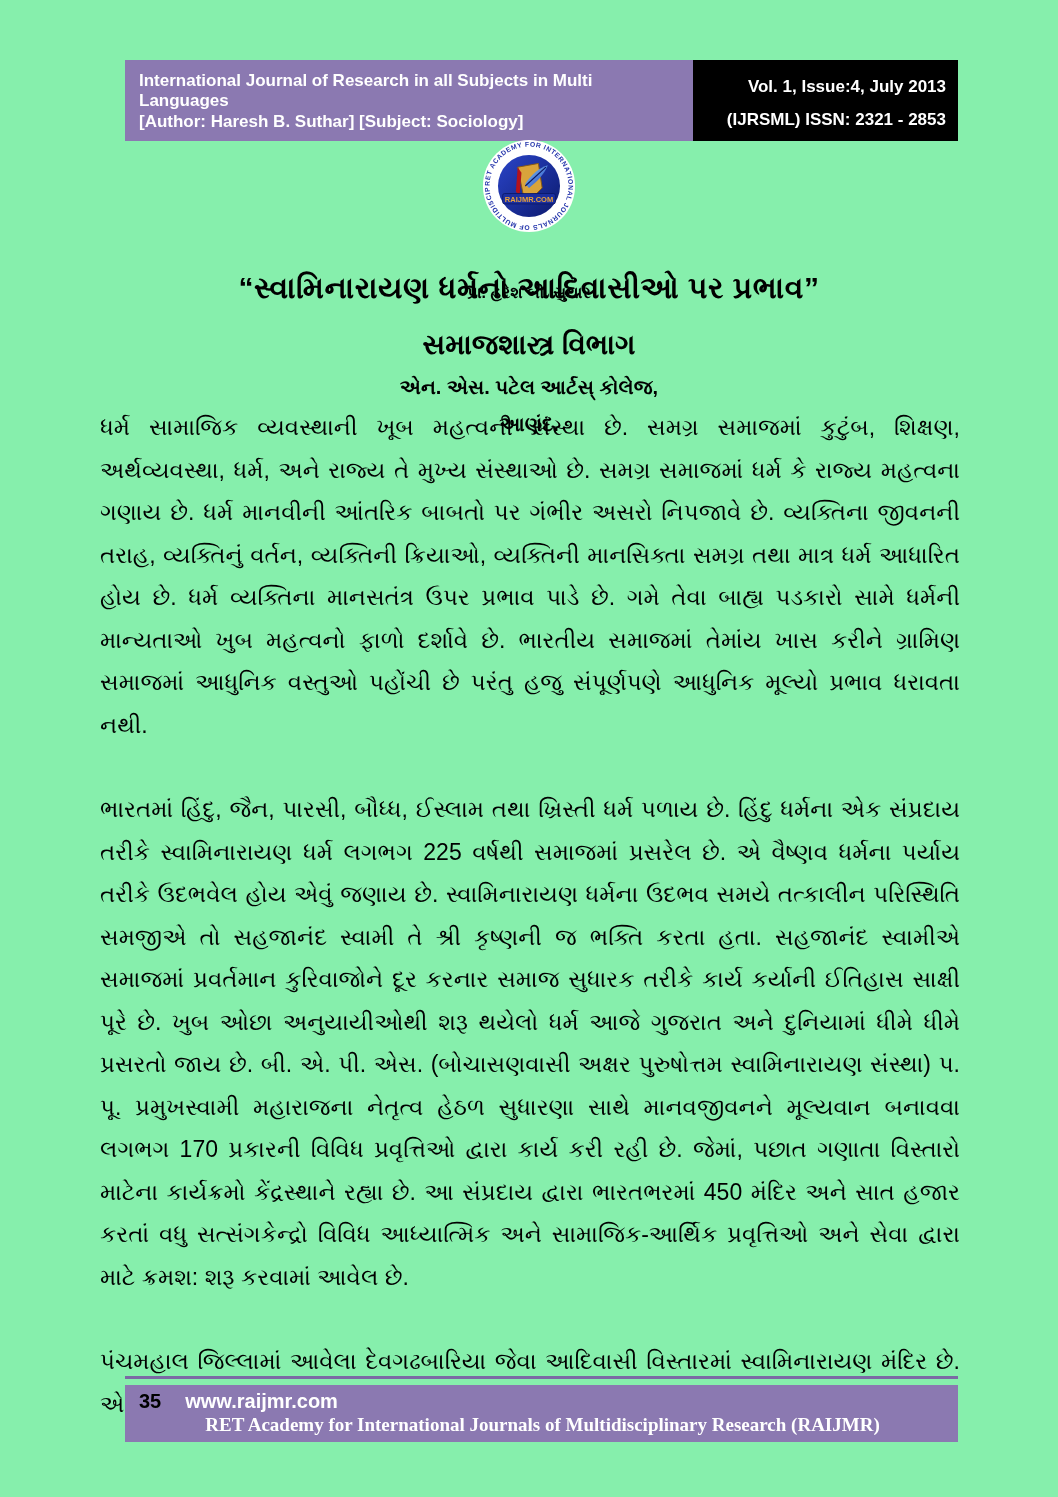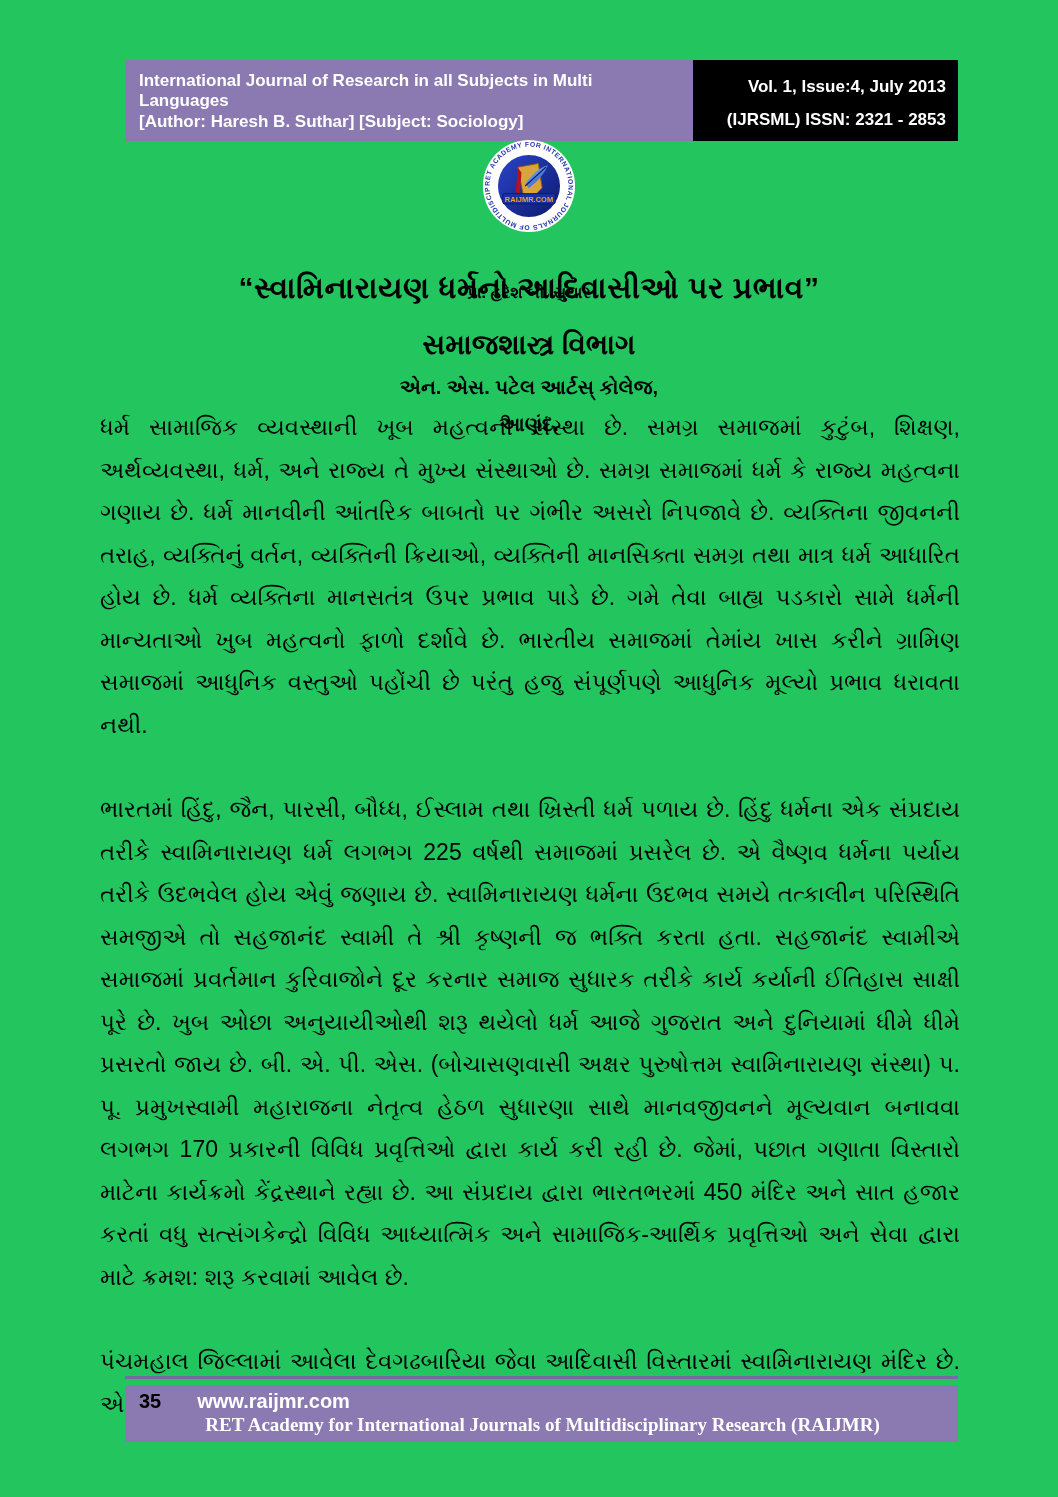--- a/index.html
+++ b/index.html
@@ -1,19 +1,19 @@
 <!DOCTYPE html>
 <html><head>
 <meta charset="utf-8">
 <style>
   * { margin:0; padding:0; box-sizing:border-box; }
   html,body { background:#ffffff; }
   .page {
     position:relative; width:1058px; height:1497px; margin:0 auto;
-    background:#22c55e; font-family:"Liberation Sans", sans-serif; color:#000;
+    background:#86efac; font-family:"Liberation Sans", sans-serif; color:#000;
     overflow:hidden;
   }
 
   
   .header { position:absolute; left:125px; top:60px; width:833px; height:81px; display:flex; }
   .header-left {
     width:568px; background:#8B79B1; color:#fff;
     display:flex; flex-direction:column; justify-content:space-between;
     padding:11px 8px 11px 14px; font-weight:bold; font-size:17px; line-height:1.2;
   }
@@ -46,21 +46,21 @@
   .body-text p { margin-bottom:42px; }
   .body-text p:last-child { margin-bottom:0; }
 
   
   .footer-rule { position:absolute; left:125px; top:1376px; width:833px; height:3px; background:#7B69A4; }
   .footer {
     position:absolute; left:125px; top:1385px; width:833px; height:57px;
     background:#8B79B1; color:#fff; padding:5px 12px 4px 14px;
   }
   .footer-row1 { display:flex; align-items:baseline; font-weight:bold; font-size:20px; }
-  .footer-row1 .page-num { color:#000; margin-right:28px; }
+  .footer-row1 .page-num { color:#000; margin-right:16px; }
   .footer-row1 .journal-line { flex:1; }
   .footer-row1 .website { margin-left:8px; }
   .footer-row2 {
     text-align:center; font-family:"Liberation Serif", serif; font-weight:bold;
     font-size:19px; margin-top:1px;
   }
 </style>
 </head>
 <body>
 

